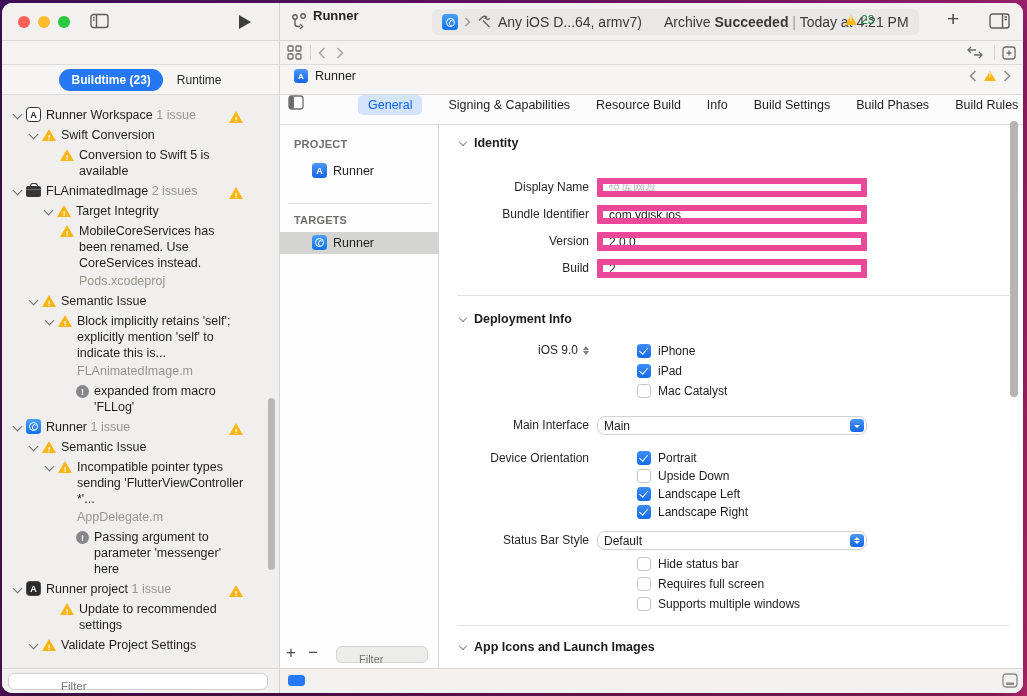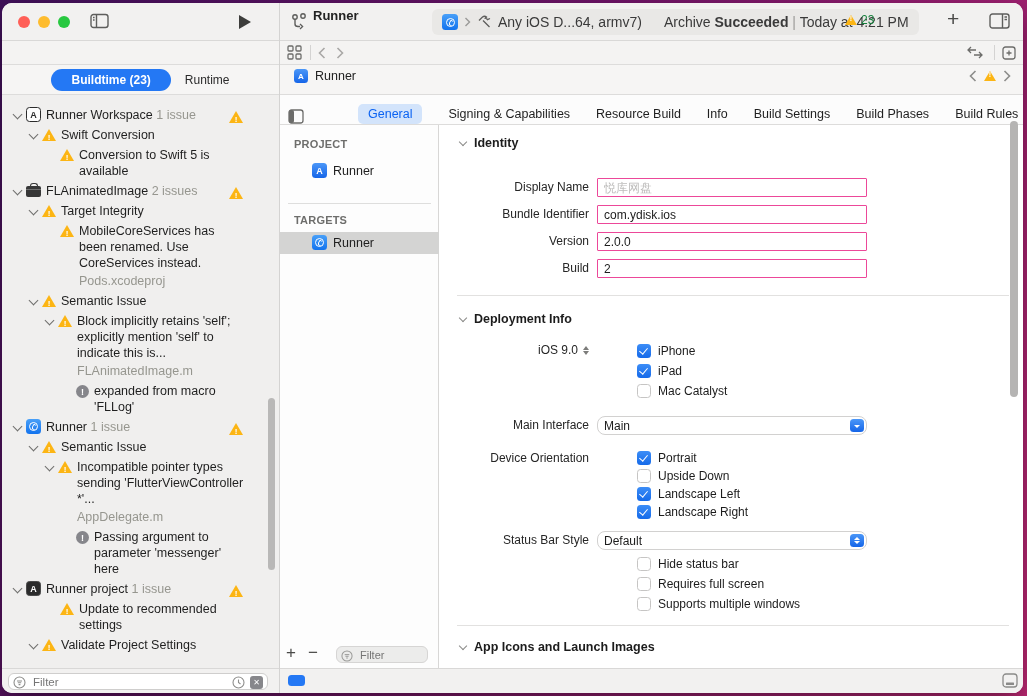--- a/index.html
+++ b/index.html
@@ -45,21 +45,21 @@
   .appq.dark { background:#2b2b2b; color:#fff; border:1px solid #4a4a4a; }
   .target-ic { display:inline-flex; align-items:center; justify-content:center; border-radius:3.5px; background:linear-gradient(180deg,#49a0f8,#1273ee); flex:0 0 auto; }
   .target-ic i { display:block; width:9px; height:9px; border:1.4px solid #fff; border-radius:50%; position:relative; }
   .target-ic i::after { content:""; position:absolute; left:2.4px; top:1.4px; width:2.4px; height:4.4px; border:1.1px solid #fff; border-radius:50%; border-right-color:transparent; transform:rotate(20deg); }
   .toolbox { position:relative; width:15px; height:11px; background:#373737; border-radius:2px; margin-top:3px; flex:0 0 auto; }
   .toolbox::before { content:""; position:absolute; top:-3.5px; left:4px; width:6px; height:4px; border:1.4px solid #373737; border-bottom:none; border-radius:3px 3px 0 0; }
   .toolbox::after { content:""; position:absolute; top:3px; left:0; width:100%; height:1.4px; background:#6f6f6f; }
 
   
   .seg { position:absolute; left:0; top:62px; width:277px; height:30px; display:flex; align-items:center; justify-content:center; gap:14px; }
-  .seg .pill { background:#2478f4; color:#fff; font-weight:700; font-size:12px; padding:4px 20px; border-radius:12px; }
+  .seg .pill { background:#2478f4; color:#fff; font-weight:700; font-size:12px; padding:4px 12px; border-radius:12px; }
   .seg .plain { font-size:12px; color:#2b2b2b; }
 
   
   .crumb { position:absolute; left:292px; top:66px; display:flex; align-items:center; gap:7px; font-size:12.5px; color:#222; }
   .issue-nav { position:absolute; right:12px; top:67px; display:flex; align-items:center; gap:7px; }
 
   
   .etab { position:absolute; left:355px; top:38px; width:155px; height:24px; background:#d7e7fc; border-left:1px solid #c3d8f4; border-right:1px solid #c3d8f4; display:flex; align-items:center; justify-content:center; gap:6px; }
   .etab .lbl { font-style:italic; color:#0b63f2; font-size:12.5px; }
 
@@ -73,36 +73,36 @@
   .disc { width:7px; height:7px; border-right:1.6px solid #6f6f6d; border-bottom:1.6px solid #6f6f6d; transform:rotate(45deg); margin-top:4px; flex:0 0 auto; }
   .trow .wtri { margin-top:2px; }
   .tbadge { color:#96968f; }
   .tfile { color:#96968f; margin-top:2px; }
   .rwarn { position:absolute; right:36px; top:4px; }
   .infoc { width:13px; height:13px; border-radius:50%; background:#86868b; color:#fff; font-size:9px; font-weight:700; display:inline-flex; align-items:center; justify-content:center; margin-top:2px; flex:0 0 auto; }
   .nav-scroll { position:absolute; left:266px; top:303px; width:7px; height:172px; border-radius:4px; background:#b9b8b7; }
 
   
   .bbar { position:absolute; left:0; top:665px; height:25px; background:#f2f1f0; border-top:1px solid #d9d8d7; }
-  .filter-field { display:flex; align-items:flex-end; gap:5px; background:#fff; border:1px solid #cfcecd; border-radius:6px; height:17px; padding:0 4px; font-size:11.5px; color:#9d9d9b; }
-
-  
-  .tabstrip { position:absolute; left:278px; top:92px; width:743px; height:30px; background:#fcfcfc; border-bottom:1px solid #dddcdb; display:flex; align-items:flex-end; }
+  .filter-field { display:flex; align-items:center; gap:5px; background:#fff; border:1px solid #cfcecd; border-radius:6px; height:17px; padding:0 4px; font-size:11.5px; color:#9d9d9b;flex-direction:column; }
+
+  
+  .tabstrip { position:absolute; left:278px; top:92px; width:743px; height:30px; background:#fcfcfc; border-bottom:1px solid #dddcdb; display:flex; align-items:flex-start; }
   .tabs { display:flex; align-items:center; gap:26px; margin-left:62px; font-size:12.5px; color:#1f1f1f; }
   .tabs .active { background:#d3e4fb; color:#0b63f2; border-radius:5px; padding:3px 10px; }
 
   .projpanel { position:absolute; left:278px; top:122px; width:159px; height:543px; background:#fdfdfd; border-right:1px solid #d8d7d6; }
   .phead { font-size:11px; font-weight:700; color:#6e6e6c; letter-spacing:.2px; }
   .pitem { display:flex; align-items:center; gap:6px; font-size:12.5px; color:#1f1f1f; }
   .prow-sel { position:absolute; left:0; width:159px; height:22px; background:#d4d4d3; }
   .sechead { position:absolute; display:flex; align-items:center; gap:8px; font-size:12.5px; font-weight:700; color:#1c1c1c; }
   .sechead .chev { width:6px; height:6px; border-right:1.4px solid #8a8a88; border-bottom:1.4px solid #8a8a88; transform:rotate(45deg); margin-top:-2px; }
   .srow { position:absolute; display:flex; align-items:flex-start; }
   .flabel { width:150px; text-align:right; margin-right:8px; font-size:12px; color:#262626; padding-top:2px; flex:0 0 auto; }
-  .tfield { width:270px; height:19px; border:1px solid #ec4899; background:#fff; font-size:12px; color:#1c1c1c; padding:0 6px; font-family:"Liberation Sans",sans-serif; border-radius:1px; }
+  .tfield { width:270px; height:19px; border:6px solid #ec4899; background:#fff; font-size:12px; color:#1c1c1c; padding:0 6px; font-family:"Liberation Sans",sans-serif; border-radius:1px; }
   .tfield::placeholder { color:#bdbcbb; }
   .combo { position:relative; width:270px; height:19px; border:1px solid #d2d1d0; border-radius:8px; background:#fff; font-size:12px; color:#1c1c1c; display:flex; align-items:center; padding:0 6px; }
   .combo .btn { position:absolute; right:2px; top:2px; width:14px; height:13px; border-radius:3.5px; background:linear-gradient(180deg,#4b97f8,#1565e8); display:flex; flex-direction:column; align-items:center; justify-content:center; gap:1px; }
   .arr-up { width:0; height:0; border-left:3px solid transparent; border-right:3px solid transparent; border-bottom:3.5px solid #fff; }
   .arr-dn { width:0; height:0; border-left:3px solid transparent; border-right:3px solid transparent; border-top:3.5px solid #fff; }
   .checkrow { display:flex; align-items:center; gap:7px; height:20px; font-size:12px; color:#1c1c1c;margin-left:40px; }
   .cbox { width:14px; height:14px; border-radius:3.5px; border:1px solid #c6c5c4; background:#fff; position:relative; flex:0 0 auto; }
   .cbox.checked { border:none; background:linear-gradient(180deg,#3c8df7,#156ae9); }
   .cbox.checked::after { content:""; position:absolute; left:4.2px; top:1.8px; width:4px; height:7px; border-right:1.8px solid #fff; border-bottom:1.8px solid #fff; transform:rotate(40deg); }
   .stepper { display:inline-flex; flex-direction:column; gap:1px; margin-left:5px; vertical-align:middle; }
@@ -325,21 +325,21 @@
         <div>Conversion to Swift 5 is available</div>
       </div>
 
       <div class="trow" style="padding-left:12px">
         <span class="disc"></span>
         <span class="toolbox"></span>
         <div><span>FLAnimatedImage</span> <span class="tbadge">2 issues</span></div>
         <span class="wtri rwarn"></span>
       </div>
 
-      <div class="trow" style="padding-left:28px">
+      <div class="trow" style="padding-left:43px">
         <span class="disc"></span>
         <span class="wtri"></span>
         <div>Target Integrity</div>
       </div>
 
       <div class="trow" style="padding-left:58px">
         <span class="wtri"></span>
         <div>
             <div>MobileCoreServices has been renamed. Use CoreServices instead.</div>
             <div class="tfile">Pods.xcodeproj</div>

